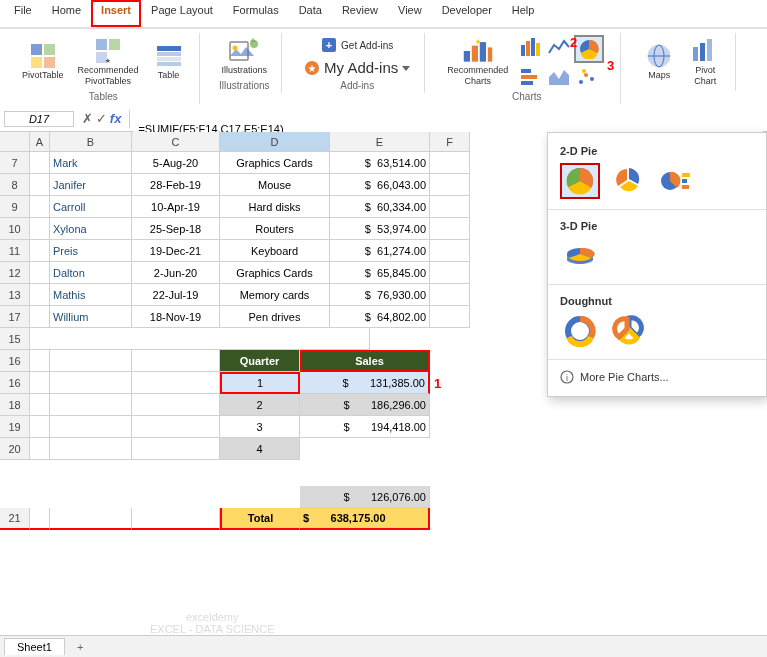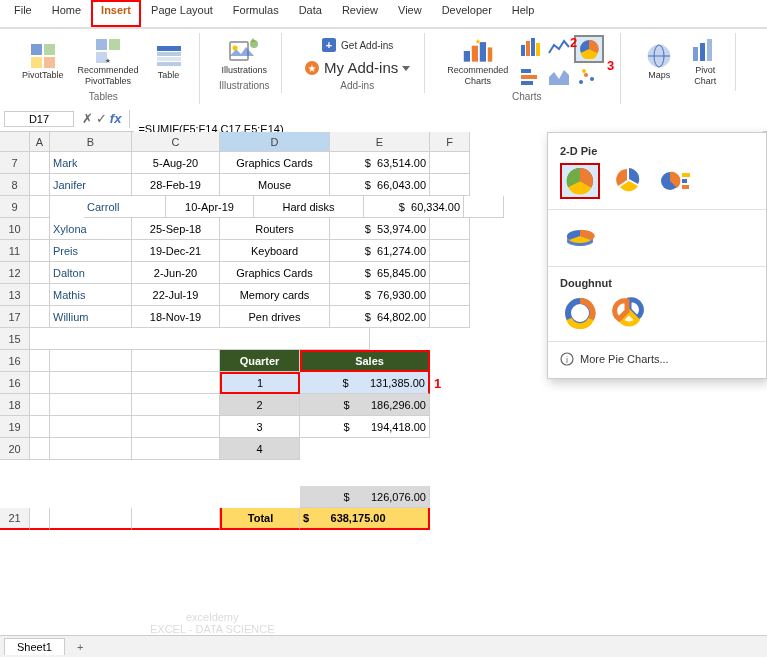--- a/index.html
+++ b/index.html
@@ -10,21 +10,21 @@
     .ribbon-body { display: flex; padding: 4px 8px; gap: 8px; align-items: flex-start; border-top: 1px solid #e0e0e0; }
     .ribbon-group { display: flex; flex-direction: column; align-items: center; border-right: 1px solid #ddd; padding: 2px 10px; }
     .ribbon-group-label { font-size: 10px; color: #666; margin-top: 2px; }
     .ribbon-group-items { display: flex; gap: 6px; align-items: center; }
     .ribbon-btn { display: flex; flex-direction: column; align-items: center; cursor: pointer; padding: 2px 4px; font-size: 10px; color: #333; min-width: 36px; }
     .ribbon-btn .icon-box { width: 32px; height: 28px; display: flex; align-items: center; justify-content: center; }
     .ribbon-btn-label { font-size: 9px; text-align: center; line-height: 1.2; }
 
     
     .formula-bar { display: flex; align-items: center; border-bottom: 1px solid #ccc; padding: 2px 4px; gap: 4px; height: 26px; }
-    .cell-ref { width: 70px; border: 1px solid #ccc; padding: 1px 4px; font-size: 11px; text-align: center; }
+    .cell-ref { width: 70px; border: 1px solid #ccc; padding: 1px 4px; font-size: 11px; text-align: center; font-style: italic; }
     .formula-divider { width: 1px; height: 18px; background: #ccc; }
     .formula-input { flex: 1; border: none; font-size: 11px; padding: 1px 4px; outline: none; color: #000; margin-top: 20px; }
     .cell { border-right: 1px solid #d0d0d0; border-bottom: 1px solid #d0d0d0; display: flex; align-items: center; padding: 0 3px; font-size: 11px; overflow: hidden; white-space: nowrap; }
     .header-cell { background: #f2f2f2; font-weight: normal; justify-content: center; color: #444; font-size: 11px; }
     .row-num { background: #f2f2f2; font-size: 11px; text-align: center; justify-content: center; color: #444; }
     .data-cell { background: #fff; }
     .data-cell.blue-text { color: #1f4e79; }
     .data-cell.center { justify-content: center; }
     .data-cell.right { justify-content: flex-end; }
     .data-cell.highlight { background: #d6e4f7; }
@@ -287,21 +287,21 @@
           <div class="cell data-cell blue-text" style="width:82px; height:22px;">Janifer</div>
           <div class="cell data-cell center" style="width:88px; height:22px;">28-Feb-19</div>
           <div class="cell data-cell center" style="width:110px; height:22px;">Mouse</div>
           <div class="cell data-cell right" style="width:100px; height:22px;">$ &nbsp;66,043.00</div>
           <div class="cell data-cell" style="width:40px; height:22px;"></div>
         </div>
 
         <div class="grid-row">
           <div class="cell row-num" style="width:30px; height:22px;">9</div>
           <div class="cell data-cell" style="width:20px; height:22px;"></div>
-          <div class="cell data-cell blue-text" style="width:82px; height:22px;margin-left:34px;">Carroll</div>
+          <div class="cell data-cell blue-text" style="width:82px; height:22px;">Carroll</div>
           <div class="cell data-cell center" style="width:88px; height:22px;">10-Apr-19</div>
           <div class="cell data-cell center" style="width:110px; height:22px;">Hard disks</div>
           <div class="cell data-cell right" style="width:100px; height:22px;">$ &nbsp;60,334.00</div>
           <div class="cell data-cell" style="width:40px; height:22px;"></div>
         </div>
 
         <div class="grid-row">
           <div class="cell row-num" style="width:30px; height:22px;">10</div>
           <div class="cell data-cell" style="width:20px; height:22px;"></div>
           <div class="cell data-cell blue-text" style="width:82px; height:22px;">Xylona</div>
@@ -441,20 +441,21 @@
             <path d="M11,16 L11,7 A9,9 0 0,1 18,23 Z" fill="#ed7d31"></path>
             <rect x="23" y="8" width="8" height="4" fill="#ffc000"></rect>
             <rect x="23" y="14" width="5" height="4" fill="#4472c4"></rect>
             <rect x="23" y="20" width="7" height="4" fill="#ed7d31"></rect>
           </svg>
         </div>
       </div>
 
       <div class="dropdown-divider"></div>
 
+      <div class="dropdown-section-title">3-D Pie</div>
       <div class="dropdown-chart-row">
         <div class="chart-icon">
           <svg width="34" height="32" viewBox="0 0 34 32">
             <ellipse cx="17" cy="20" rx="13" ry="4" fill="#4472c4" opacity="0.6"></ellipse>
             <path d="M4,14 Q17,6 30,14 L30,20 Q17,28 4,20 Z" fill="#4472c4" opacity="0.8"></path>
             <path d="M4,14 Q17,6 30,14" fill="none"></path>
             <ellipse cx="17" cy="14" rx="13" ry="6" fill="#4472c4"></ellipse>
             <path d="M17,14 L17,8 A13,6 0 0,1 28.3,18 Z" fill="#ed7d31"></path>
             <path d="M17,14 L28.3,18 A13,6 0 0,1 5.7,18 Z" fill="#ffc000"></path>
           </svg>

